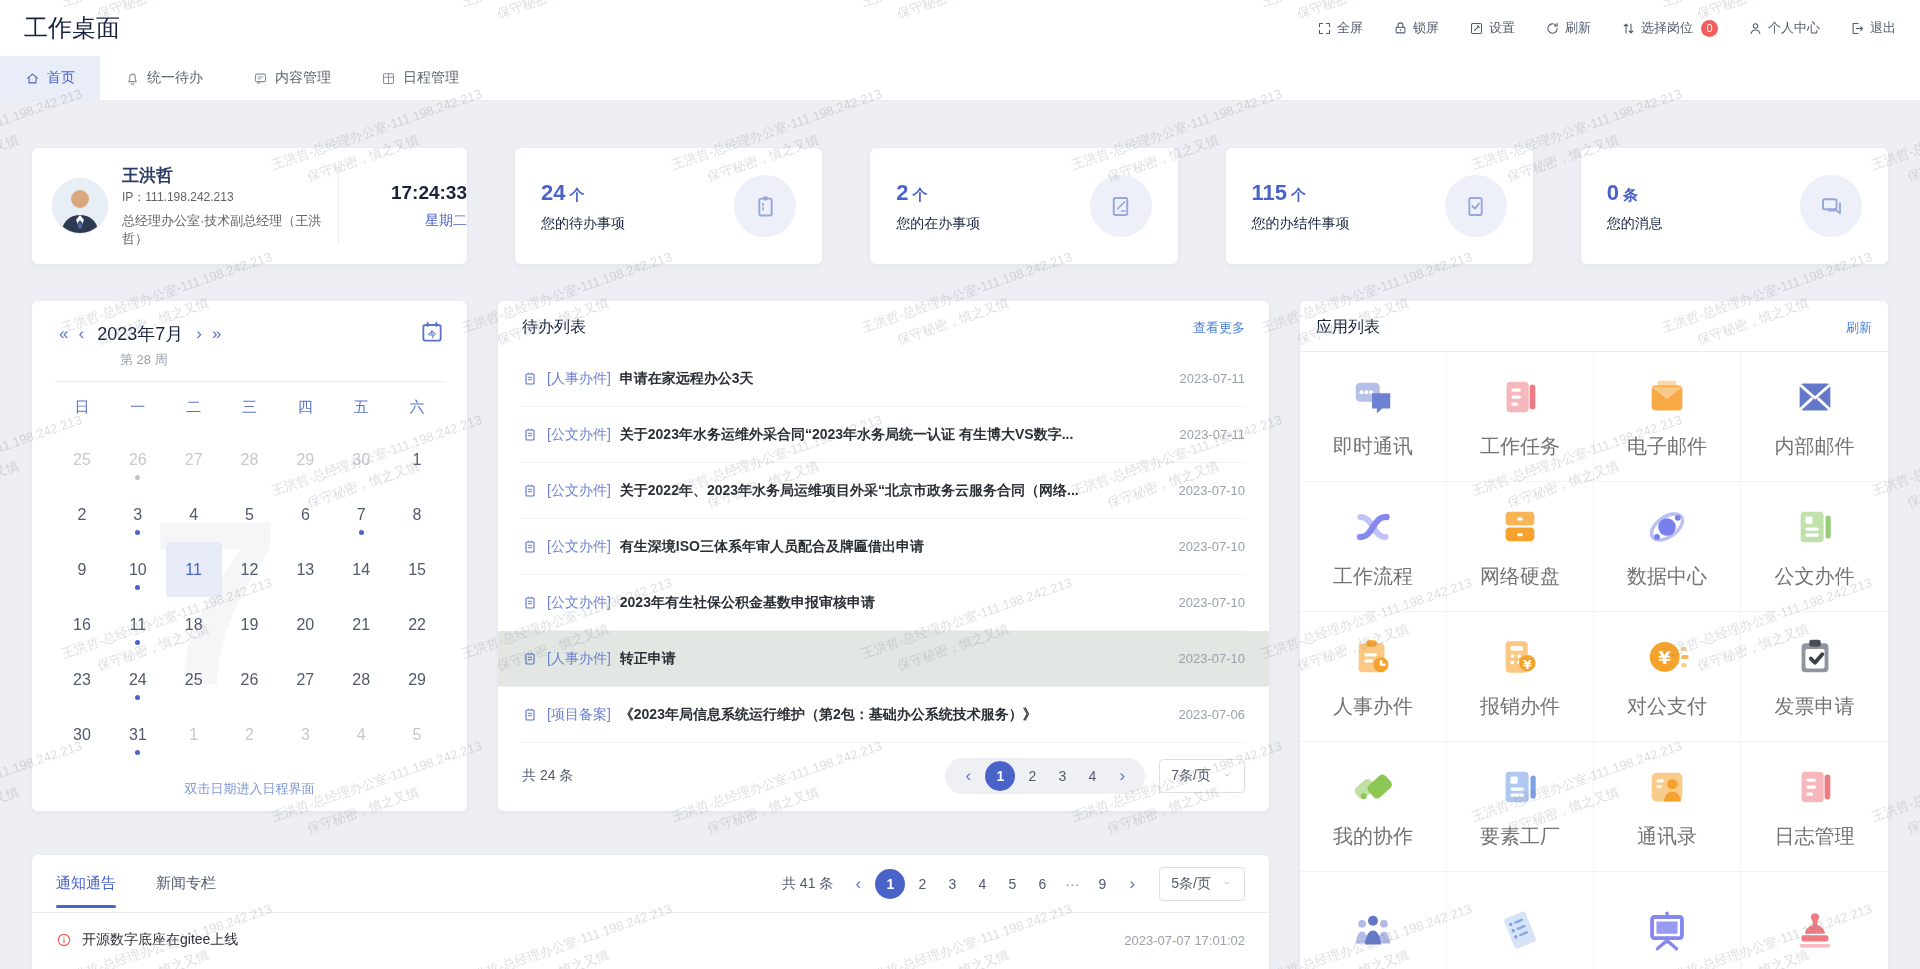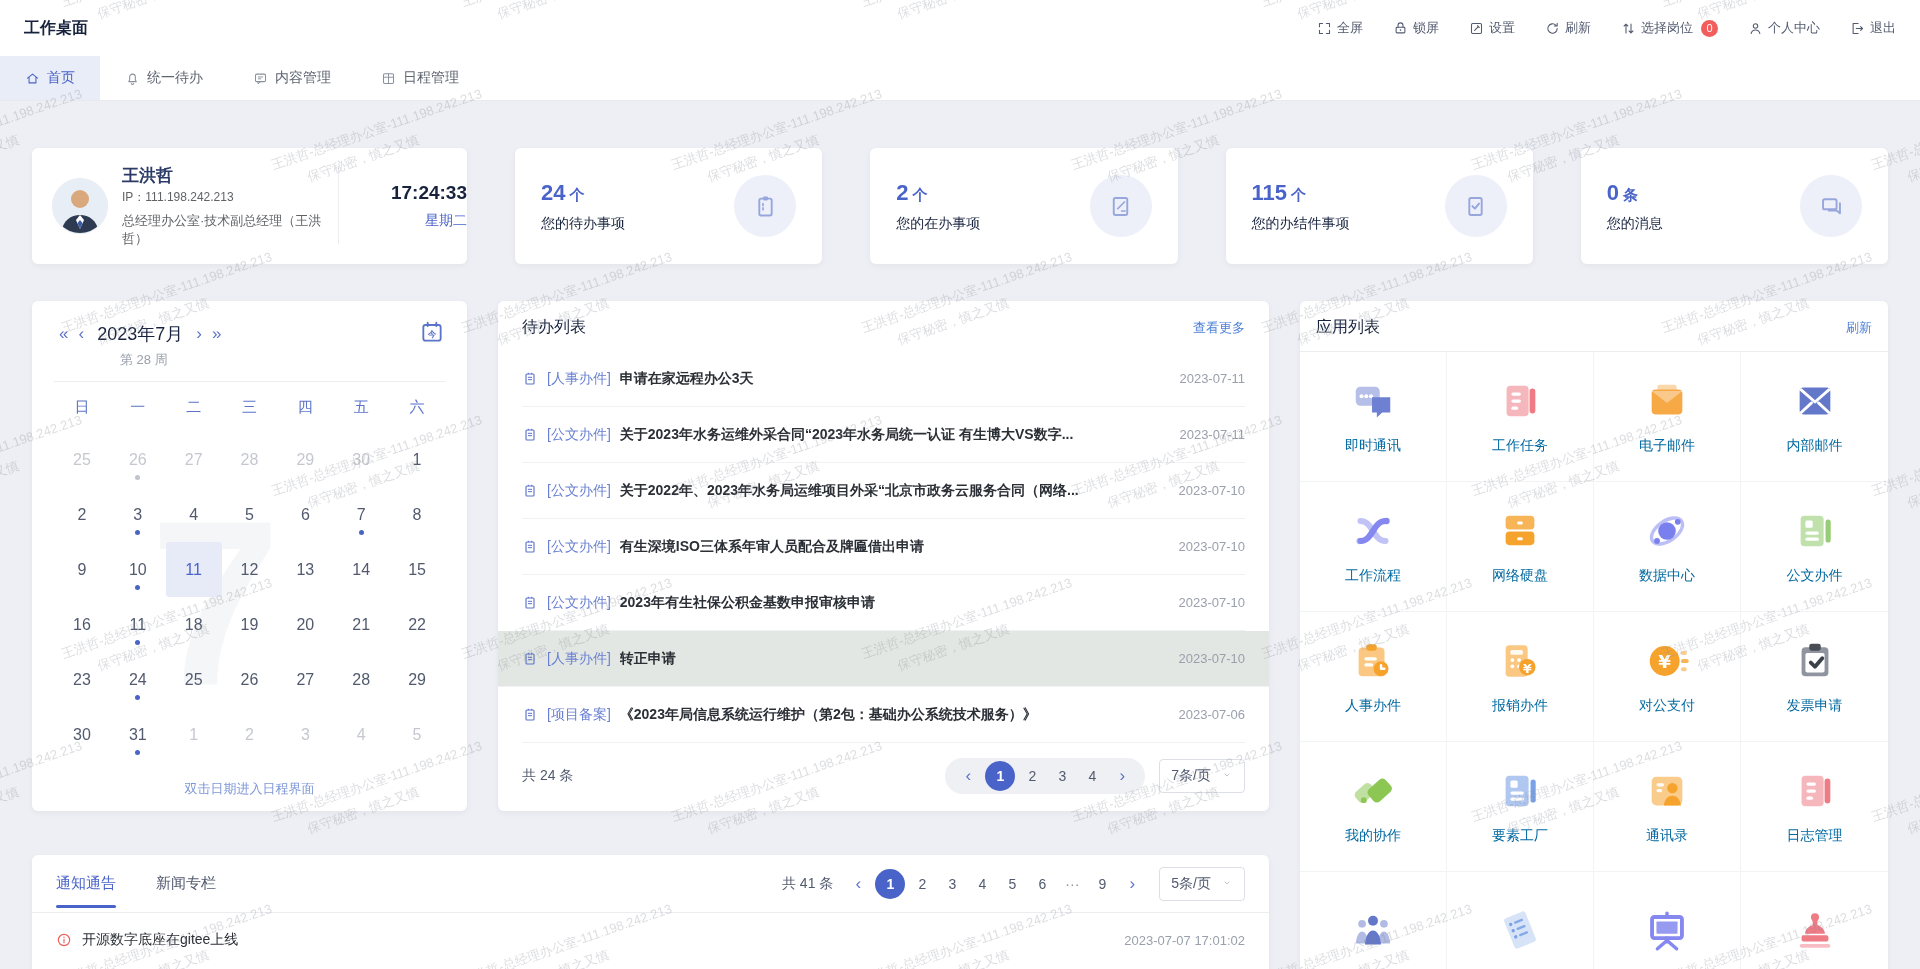--- a/index.html
+++ b/index.html
@@ -1,20 +1,20 @@
 <!DOCTYPE html>
 <html><head>
 <meta charset="utf-8">
 <style>
   html,body{margin:0;padding:0}
   body{width:1920px;height:969px;overflow:hidden;background:#edeff4;position:relative;
        font-family:"Liberation Sans","DejaVu Sans",sans-serif;color:#333}
   
   .hdr{height:56px;background:#fff;display:flex;align-items:center;padding:0 24px;box-sizing:border-box}
-  .hdr-title{font-size:16px;font-weight:bold;color:#17233d}
+  .hdr-title{font-size:24px;font-weight:normal;color:#17233d}
   .hdr-actions{margin-left:auto;display:flex;align-items:center;gap:30px}
   .hdr-act{display:flex;align-items:center;gap:5px;font-size:13px;color:#515a6e;cursor:pointer}
   .badge{background:#f25e5e;color:#fff;min-width:17px;height:17px;border-radius:9px;font-size:11px;
          display:inline-flex;align-items:center;justify-content:center;margin-left:3px;padding:0 2px;box-sizing:border-box}
   
   .tabbar{height:44px;background:#fff;display:flex;border-bottom:1px solid #e8eaec}
   .tab{display:flex;align-items:center;gap:7px;padding:0 25px;font-size:14px;color:#5f6672;cursor:pointer}
   .tab.active{background:#e9edf7;color:#4a63c8}
   
   .content{padding:47px 32px 0;box-sizing:border-box}
@@ -81,21 +81,21 @@
   .psize{display:flex;align-items:center;gap:10px;border:1px solid #dcdfe6;border-radius:4px;background:#fff;height:32px;
          padding:0 11px;font-size:14px;color:#515a6e;margin-left:14px;cursor:pointer}
   
   .app-card{width:588px;height:840px;box-sizing:border-box;padding:16px 0 0;flex:none;overflow:hidden}
   .app-head{padding:0 16px 13px;display:flex;justify-content:space-between;align-items:center}
   .app-div{height:1px;background:#ebedf0}
   .app-grid{display:grid;grid-template-columns:repeat(4,1fr)}
   .app-cell{height:129px;display:flex;flex-direction:column;align-items:center;justify-content:center;gap:13px;
             border-bottom:1px solid #f2f3f5;cursor:pointer}
   .app-cell:not(:nth-child(4n)){border-right:1px solid #f2f3f5}
-  .app-label{font-size:14px;color:#0369a1}
+  .app-label{font-size:20px;color:#737373}
   
   .notice-card{margin-top:44px;box-sizing:border-box;padding:0 24px;height:160px;overflow:hidden}
   .notice-head{display:flex;align-items:center;height:57px}
   .ntab{font-size:15px;color:#515a6e;margin-right:40px;cursor:pointer;height:48px;display:flex;align-items:center;position:relative}
   .ntab.active{color:#4a63c8}
   .ntab.active:after{content:"";position:absolute;left:0;right:0;bottom:0;height:3px;background:#4a63c8;border-radius:2px}
   .notice-right{margin-left:auto;display:flex;align-items:center}
   .notice-total{font-size:14px;color:#515a6e;margin-right:12px}
   .notice-div{height:1px;background:#ebedf0;margin:0 -24px}
   .notice-item{height:54px;display:flex;align-items:center;gap:10px}

